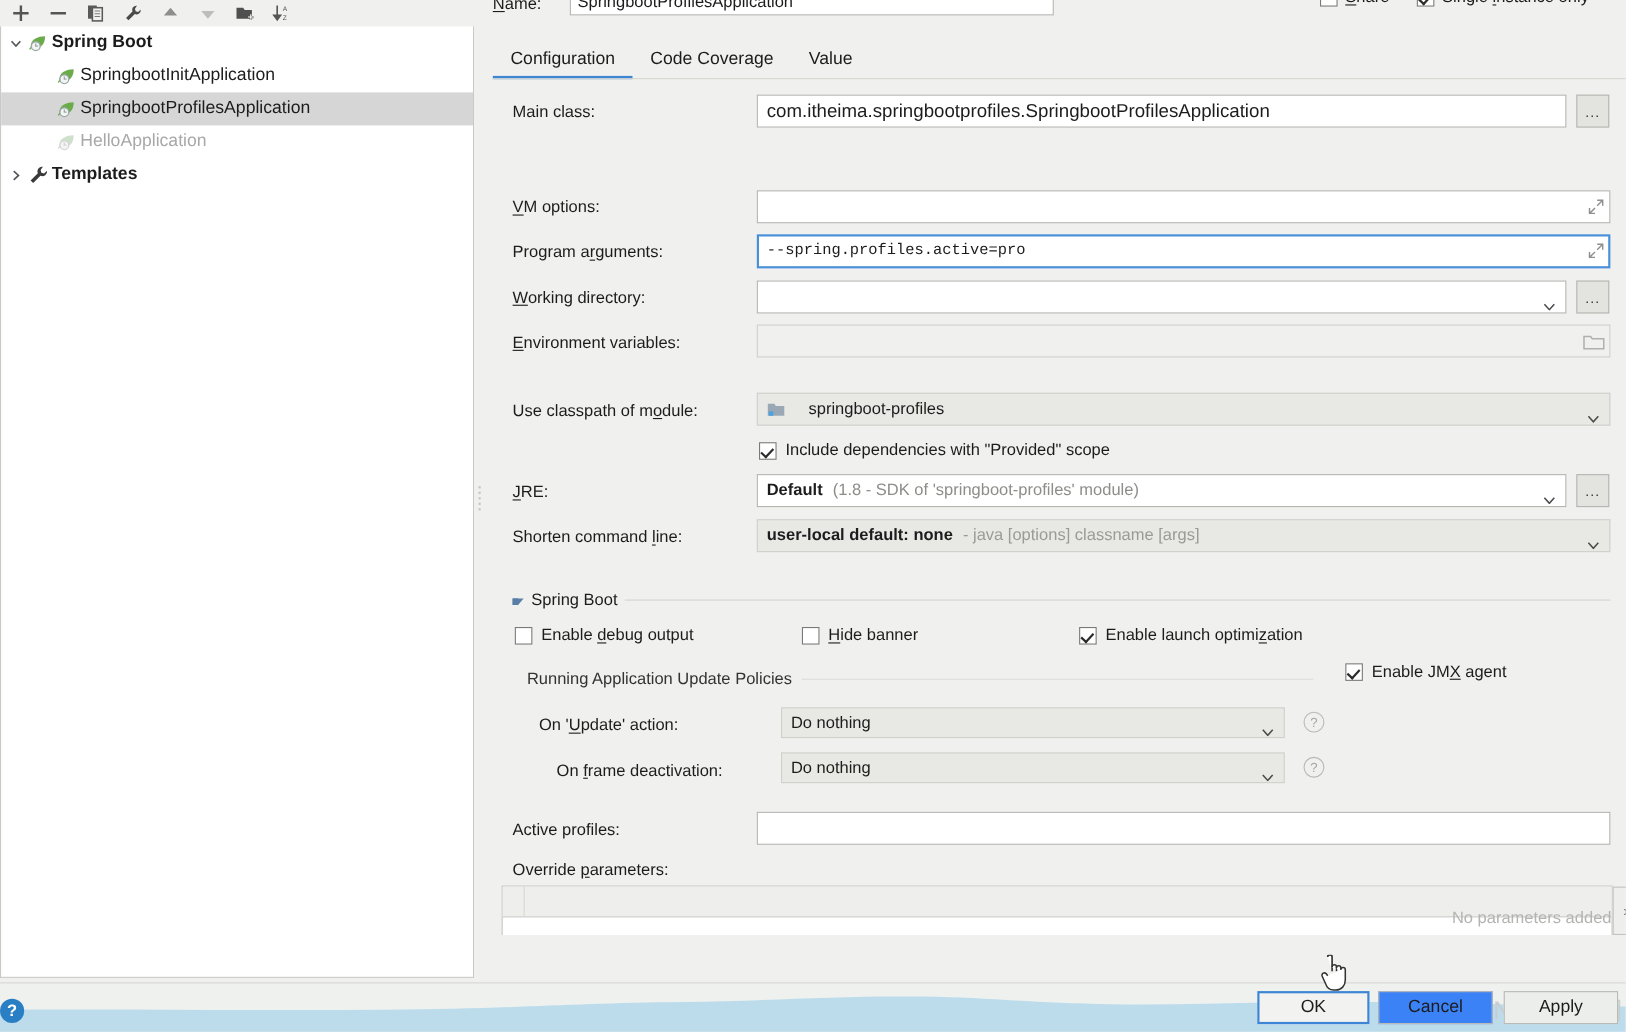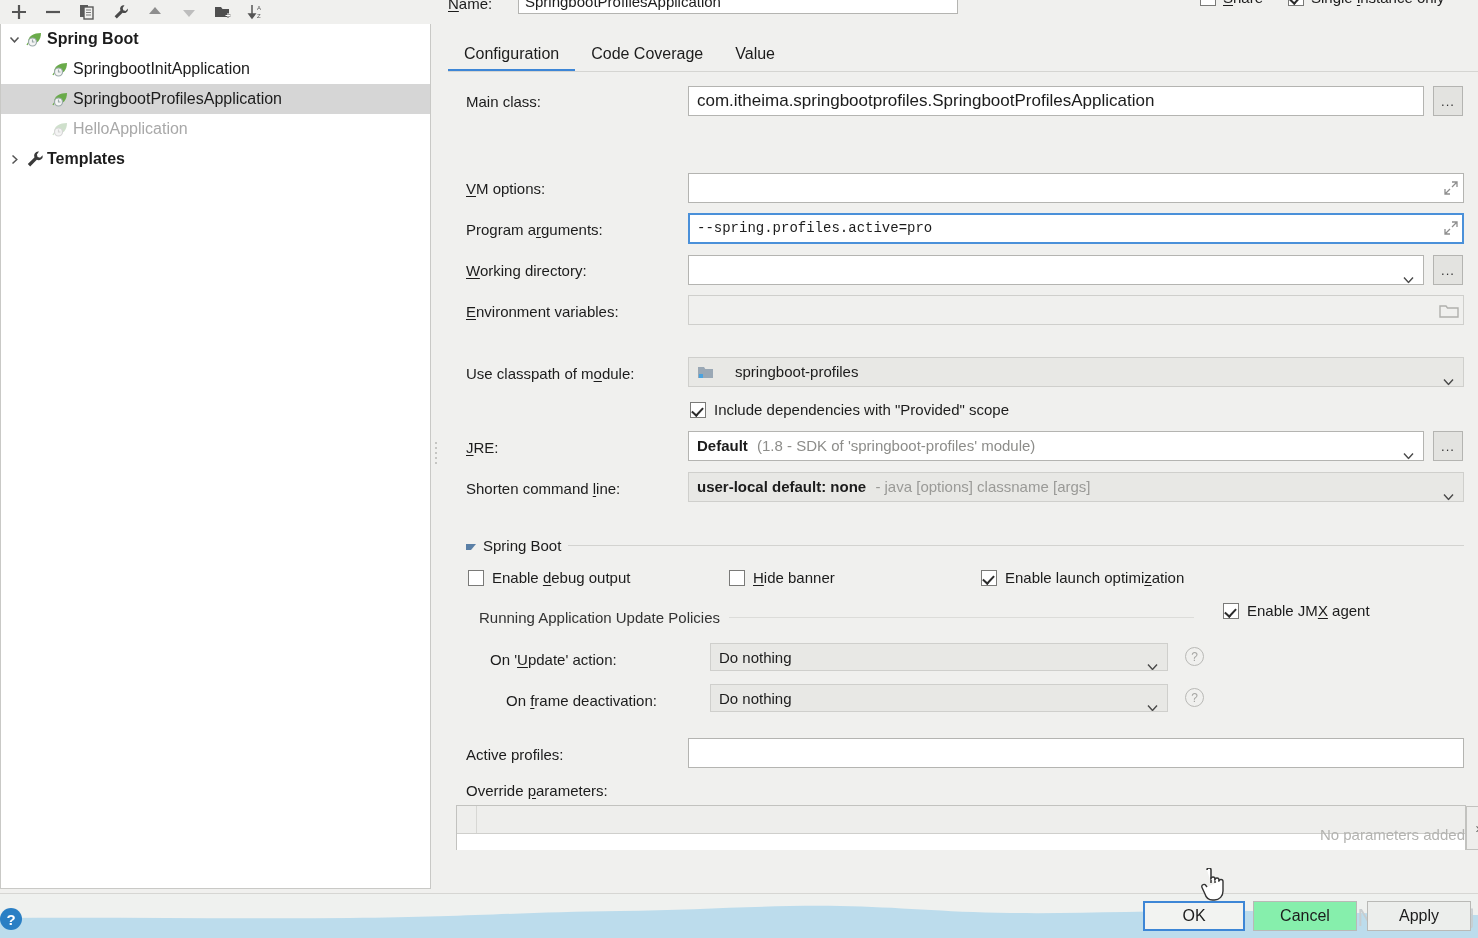--- a/index.html
+++ b/index.html
@@ -214,21 +214,21 @@
     display: flex; align-items: center; justify-content: center;
     font-size: 15px; font-weight: bold;
   }
 
   .dlg-btn {
     position: absolute; height: 30px; background: #eeeeec; border: 1px solid #b9b9b6;
     display: flex; align-items: center; justify-content: center;
     font-size: 16px; color: #1c1c1c;
   }
   #ok-btn { left: 1143px; top: 901px; width: 102px; border: 2px solid #3d86d6; background:#f2f3f1; }
-  #cancel-btn { left: 1253px; top: 901px; width: 104px; background:#86efac; }
+  #cancel-btn { left: 1253px; top: 901px; width: 104px; background:#3b82f6; }
   #apply-btn { left: 1367px; top: 901px; width: 104px; background:#eceeec; }
 
   #watermark {
     position: absolute; left: 1306px; top: 903px;
     font-size: 23px; color: #c8cdd0; white-space: nowrap; letter-spacing: 1px;
   }
   #cursor { position: absolute; left: 1198px; top: 868px; width: 28px; height: 34px; }
 </style>
 </head>
 <body>

